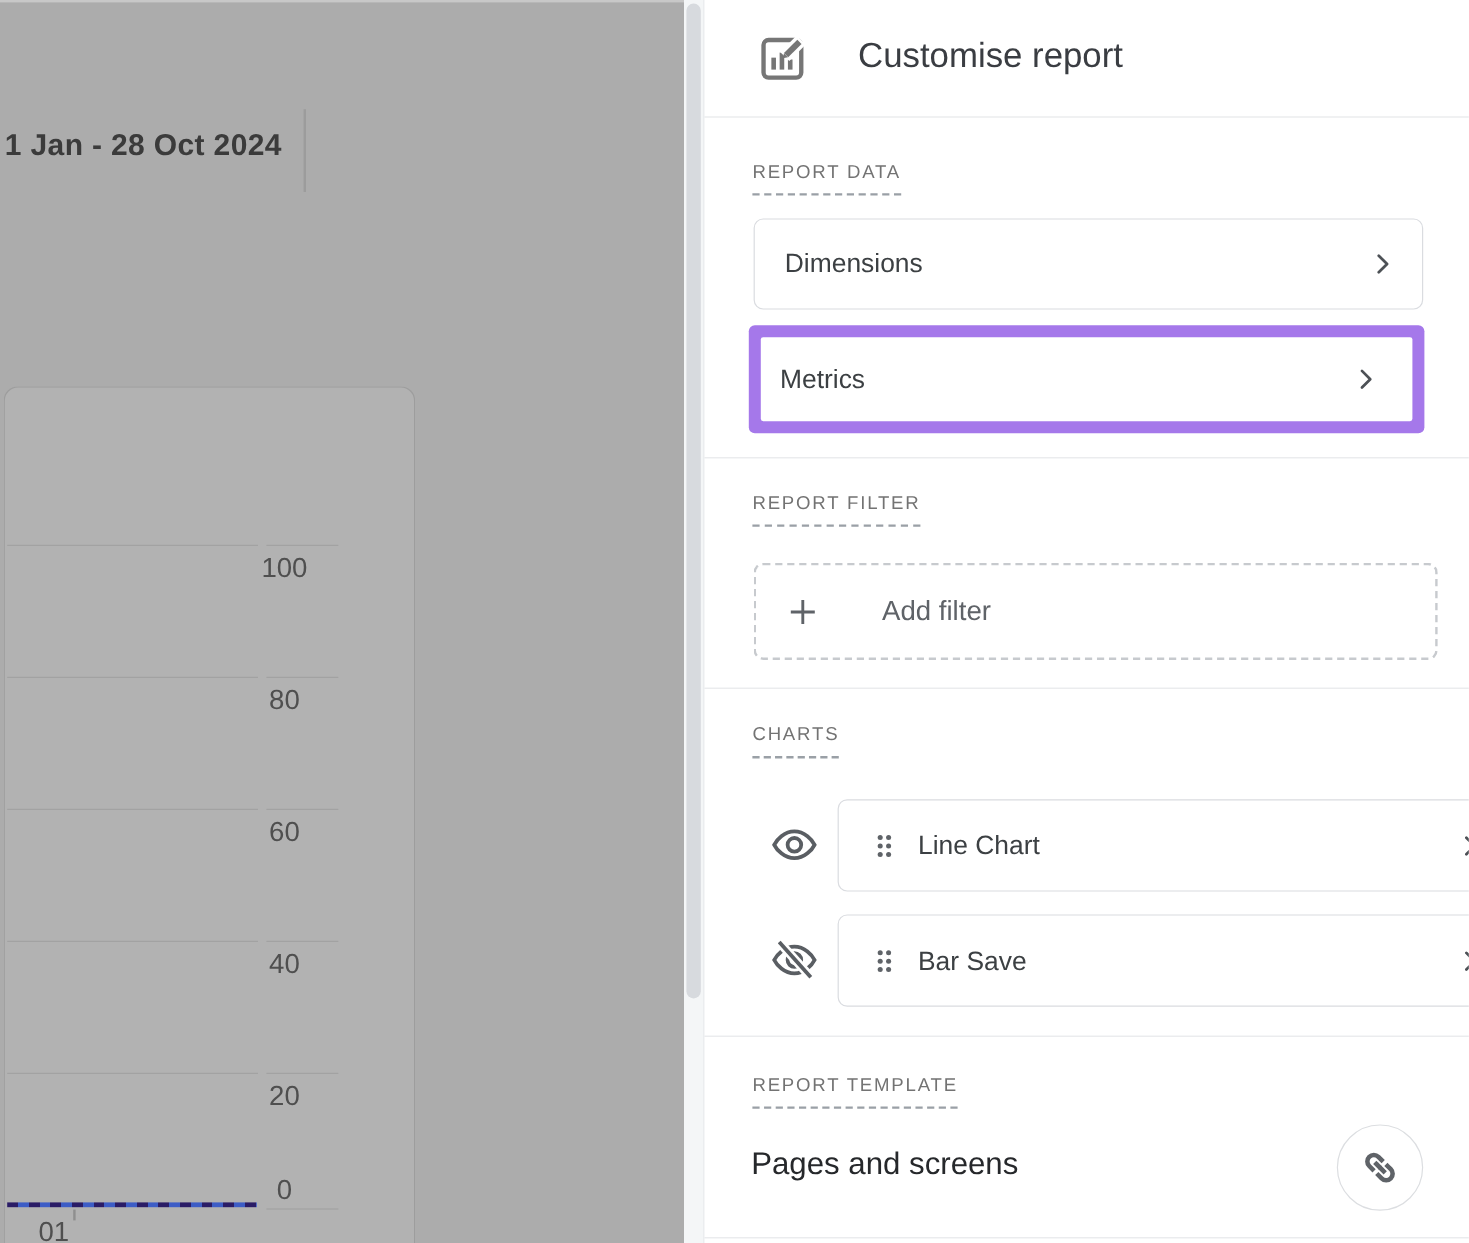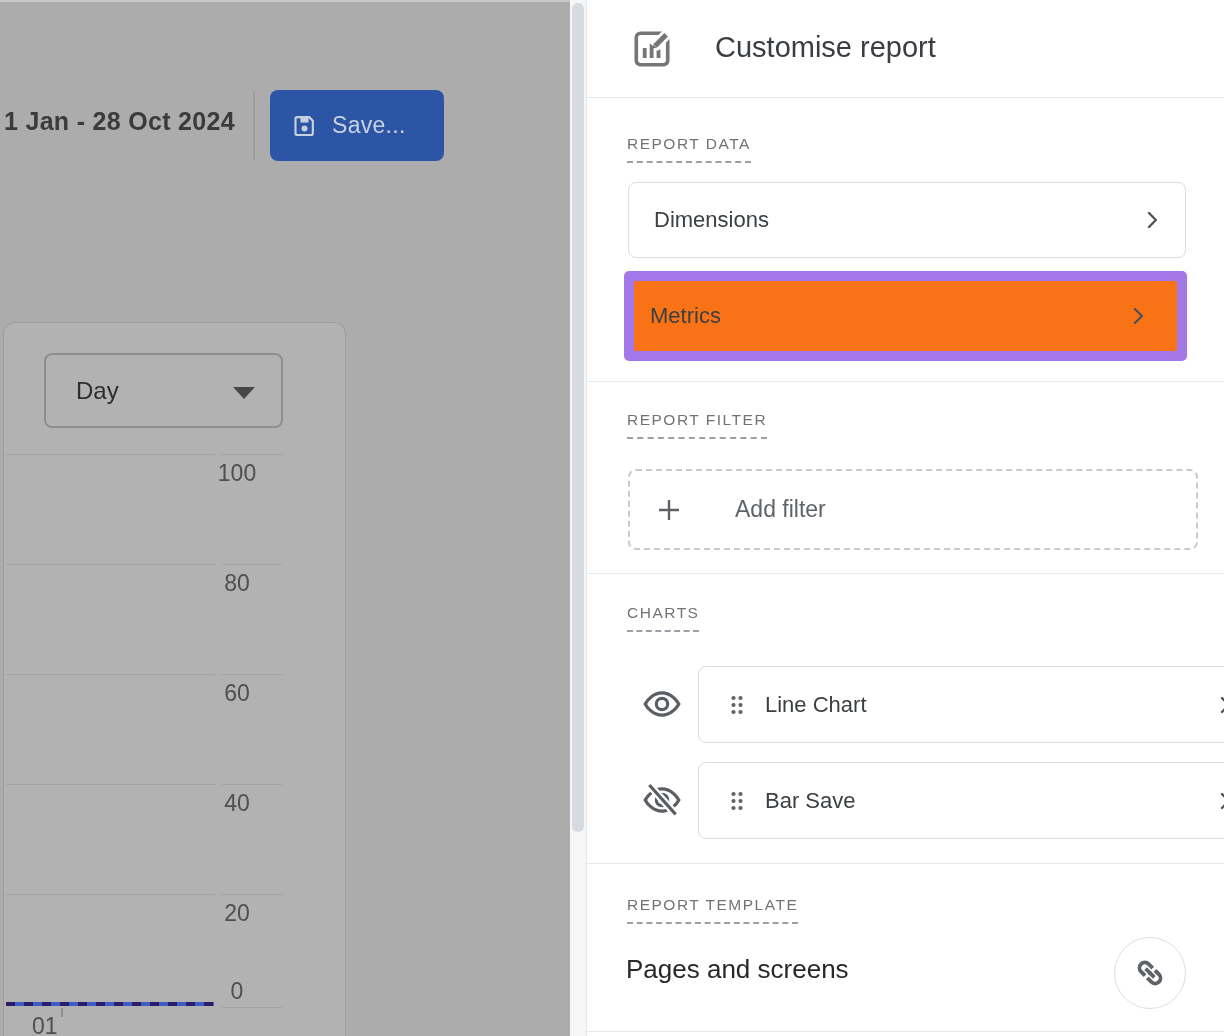--- a/index.html
+++ b/index.html
@@ -38,21 +38,21 @@
   .panel { left:586px; top:0; width:638px; height:1036px; background:#fff; border-left:1px solid #e7e9eb; }
   .panel .divider { position:absolute; left:0; width:638px; height:1px; background:#e6e8ea; }
   .panel-title { left:128px; top:31px; font-size:29px; color:#3a3d42; }
   .sec-label { display:inline-block; font-size:15.5px; font-weight:500; letter-spacing:1.5px;
                color:#737373; padding-bottom:8px; border-bottom:2px dashed #9aa0a6; }
   .nav-row { border:1px solid #dadce0; border-radius:8px; background:#fff;
              display:flex; align-items:center; cursor:pointer; }
   .nav-row .row-label { font-size:22px; color:#3c4043; }
   .row-chevron { position:absolute; right:20px; top:50%; transform:translateY(-50%); width:26px; height:26px; }
   .metrics-outer { left:37px; top:271px; width:563px; height:90px; background:#a578ea; border-radius:5px; padding:10px; }
-  .metrics-inner { position:relative; width:100%; height:100%; background:#f97316; border-radius:2px;
+  .metrics-inner { position:relative; width:100%; height:100%; background:#ffffff; border-radius:2px;
                    display:flex; align-items:center; padding-left:16px; cursor:pointer; }
   .add-filter { left:41px; top:469px; width:570px; height:81px; border:2px dashed #c7cace; border-radius:8px;
                 display:flex; align-items:center; gap:16px; padding-left:24px; cursor:pointer; }
   .add-filter span { font-size:23px; color:#5f6368;margin-left:35px; }
   .chart-row { left:111px; width:561px; height:77px; }
   .drag-dots { margin-left:30px; }
   .chart-row .row-label { margin-left:20px; }
   .eye-btn { width:44px; height:42px; cursor:pointer; display:flex; align-items:center; justify-content:center; }
   .template-name { left:39px; top:954px; font-size:26px; color:#26282b; }
   .unlink-btn { left:527px; top:937px; width:72px; height:72px; border:1.5px solid #dcdee1; border-radius:50%;
@@ -62,35 +62,23 @@
 <body>
 
 <div id="screen">
 
   <div class="abs left-bg"></div>
   <div class="abs left-topline"></div>
 
   <div class="abs date-range">1 Jan - 28 Oct 2024</div>
   <div class="abs hdr-vdiv"></div>
 
-  <div class="abs save-btn">
-    <svg width="27" height="27" viewBox="0 0 24 24">
-      <path d="M5.6 4.6h10.6l3.2 3.2v11a1.6 1.6 0 0 1-1.6 1.6H5.6A1.6 1.6 0 0 1 4 18.8V6.2a1.6 1.6 0 0 1 1.6-1.6z" fill="none" stroke="#c7d0de" stroke-width="1.9"></path>
-      <rect x="8.4" y="4.6" width="7.2" height="4.8" fill="#c7d0de"></rect>
-      <circle cx="12" cy="14.7" r="2.7" fill="#c7d0de"></circle>
-    </svg>
-    <span>Save...</span>
-  </div>
 
   <div class="abs chart-card"></div>
 
-  <div class="abs day-dd">
-    <span>Day</span>
-    <i class="caret"></i>
-  </div>
 
   <div class="abs grid-main" style="top:454px"></div>
   <div class="abs grid-tick" style="top:454px"></div>
   <div class="abs y-label" style="top:460px">100</div>
 
   <div class="abs grid-main" style="top:564px"></div>
   <div class="abs grid-tick" style="top:564px"></div>
   <div class="abs y-label" style="top:570px">80</div>
 
   <div class="abs grid-main" style="top:674px"></div>

